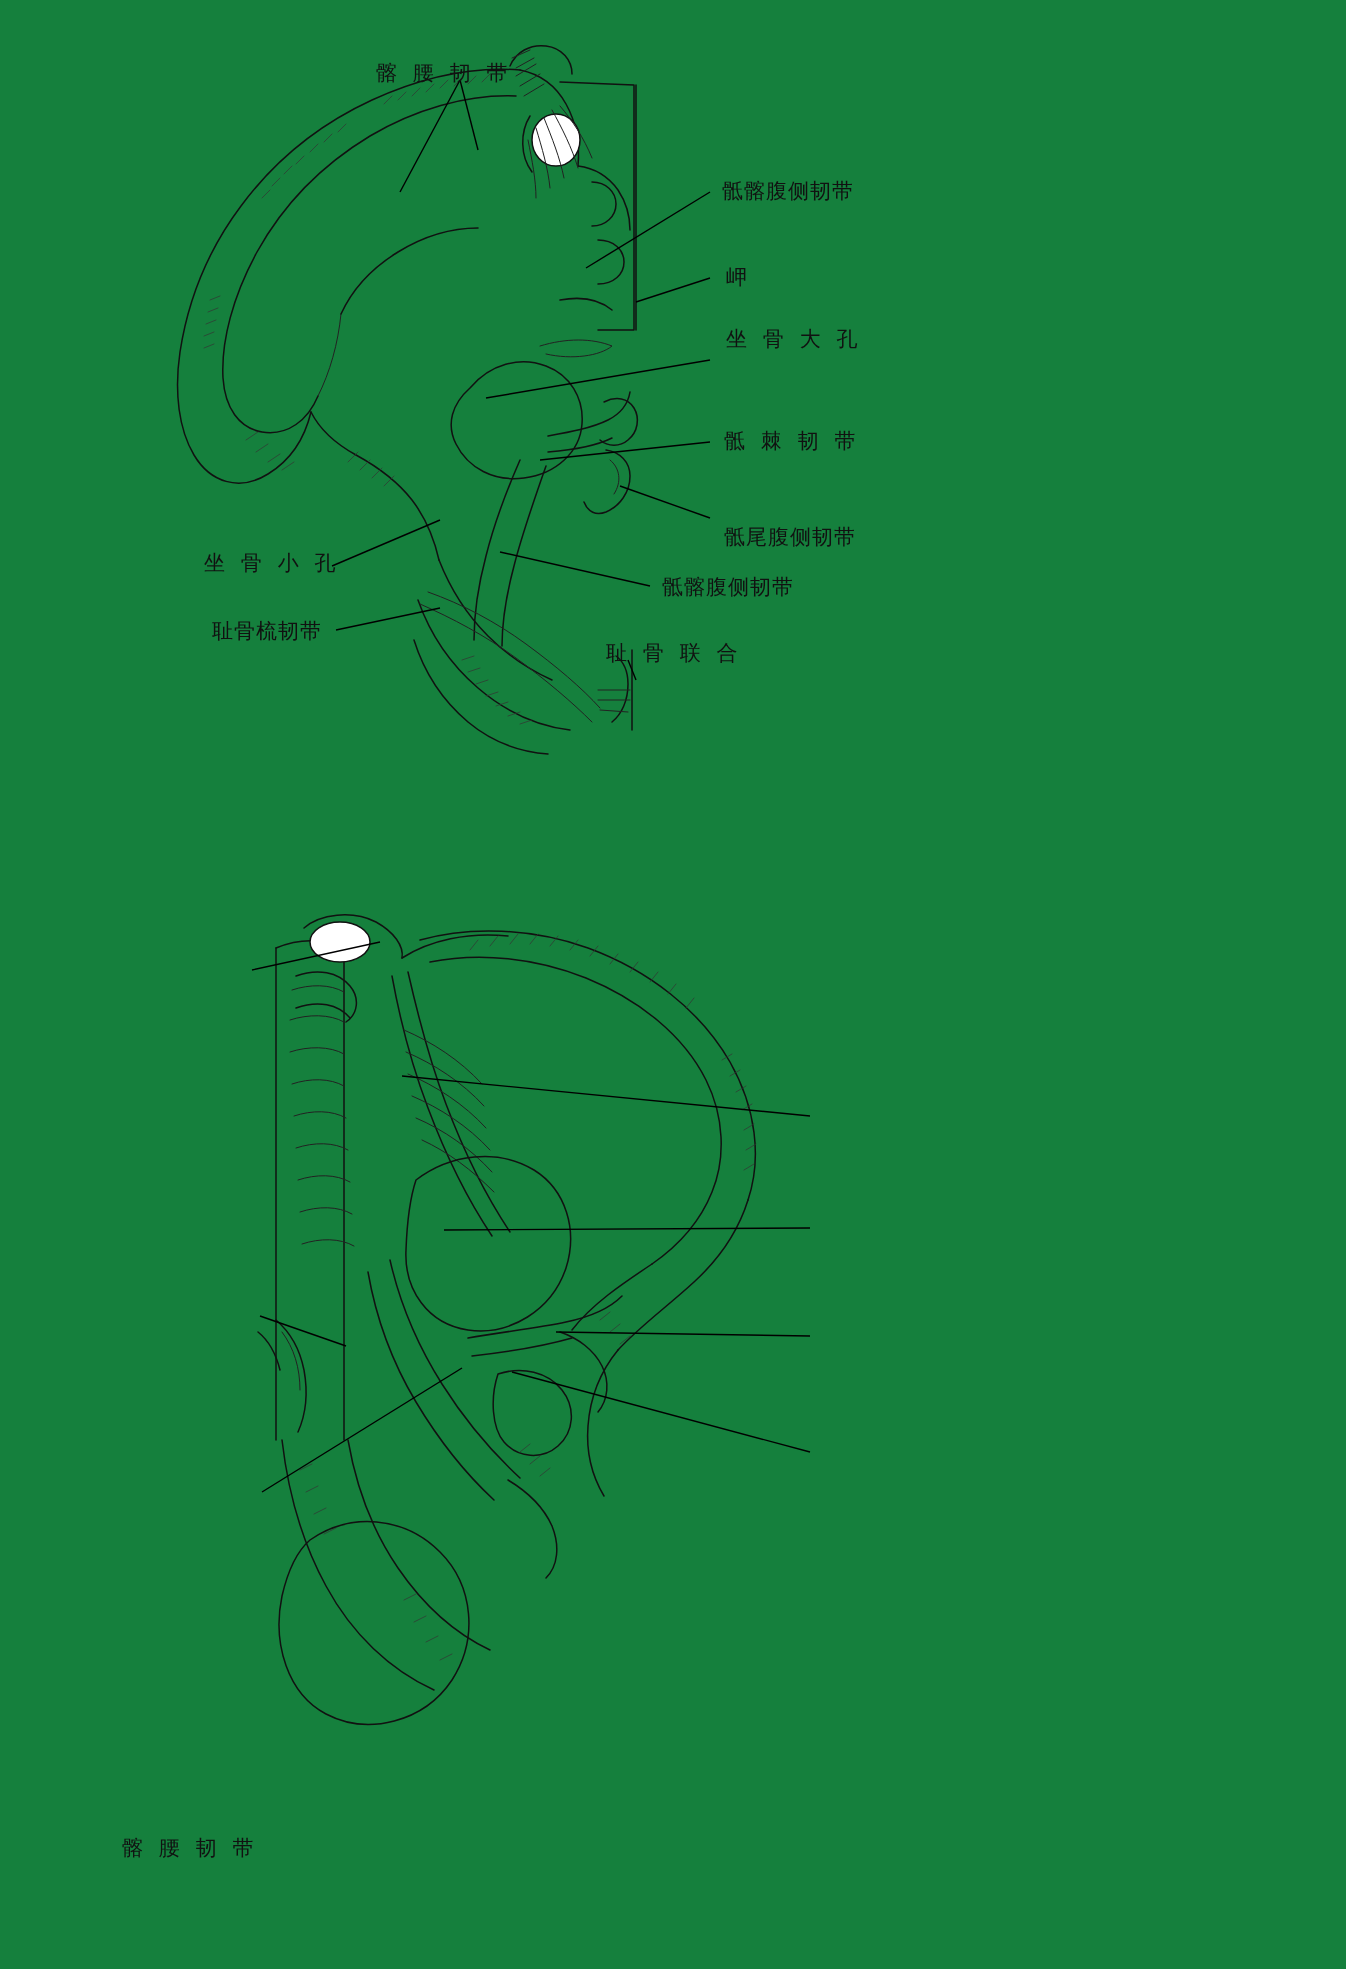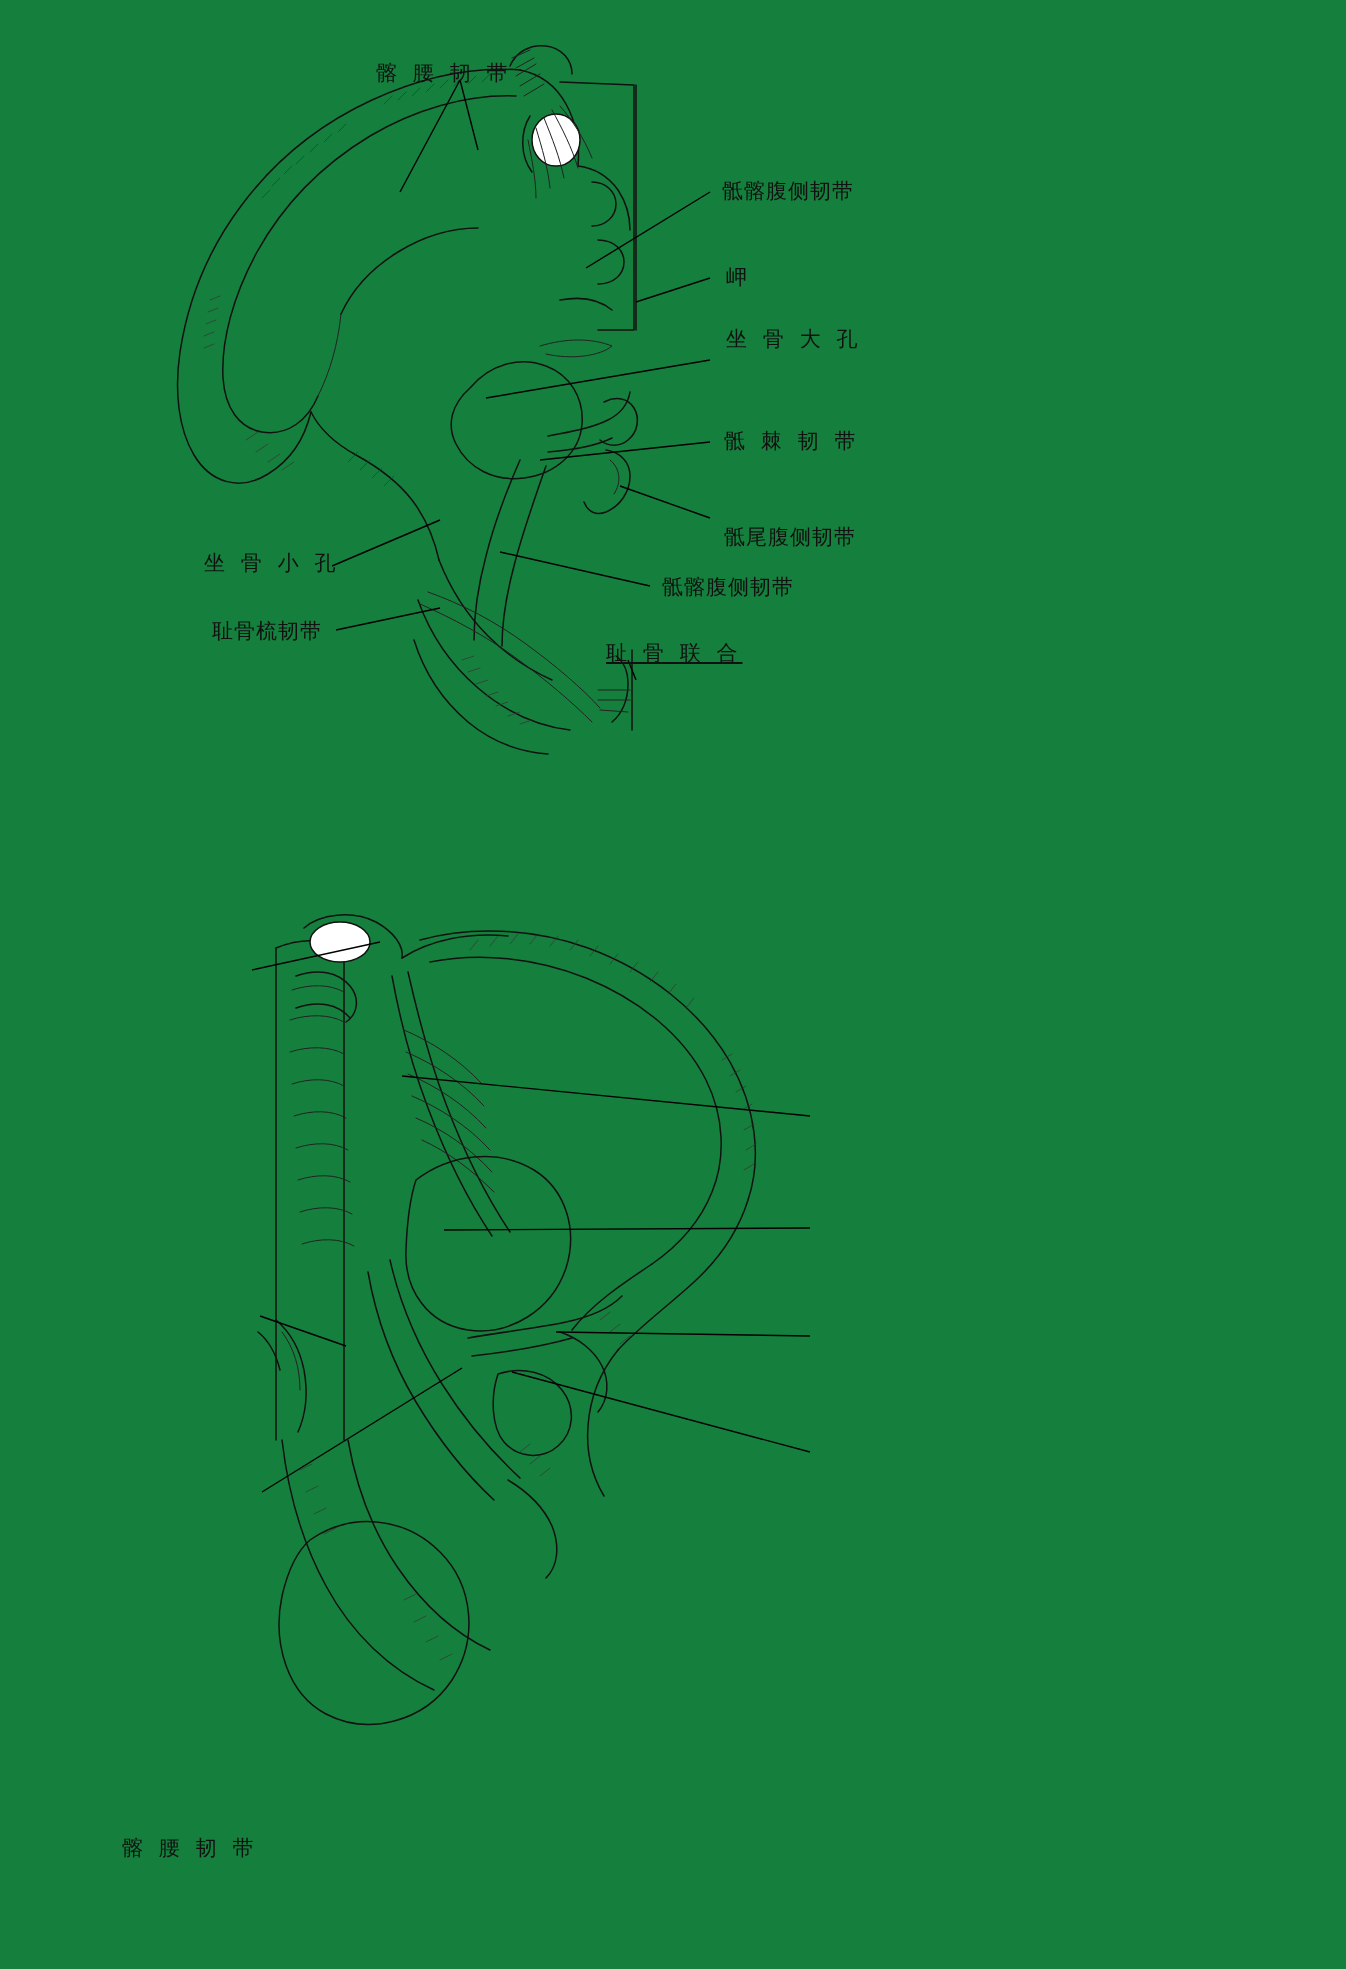--- a/index.html
+++ b/index.html
@@ -168,21 +168,21 @@
 
     <div class="label wide" style="left:376px; top:60px;">髂 腰 韧 带</div>
     <div class="label" style="left:722px; top:178px;">骶髂腹侧韧带</div>
     <div class="label" style="left:726px; top:264px;">岬</div>
     <div class="label wide" style="left:726px; top:326px;">坐 骨 大 孔</div>
     <div class="label wide" style="left:724px; top:428px;">骶 棘 韧 带</div>
     <div class="label" style="left:724px; top:504px;margin-top:20px;">骶尾腹侧韧带</div>
     <div class="label" style="left:662px; top:574px;">骶髂腹侧韧带</div>
     <div class="label wide" style="left:204px; top:550px;">坐 骨 小 孔</div>
     <div class="label" style="left:212px; top:618px;">耻骨梳韧带</div>
-    <div class="label wide" style="left:606px; top:640px;text-decoration:underline;">耻 骨 联 合</div>
+    <div class="label wide" style="left:606px; top:640px;">耻 骨 联 合</div>
   </div>
 
 
   <div class="figure" style="left:0; top:880px; width:1346px; height:1089px;">
     <svg width="1346" height="1089" viewBox="0 0 1346 1089">
 
       <path class="ink" d="M276 68 L276 560 M344 70 L344 560"></path>
       <path class="ink" d="M276 68 C300 58 326 58 344 70"></path>
 
       <ellipse class="ink fillwhite" cx="340" cy="62" rx="30" ry="20"></ellipse>

